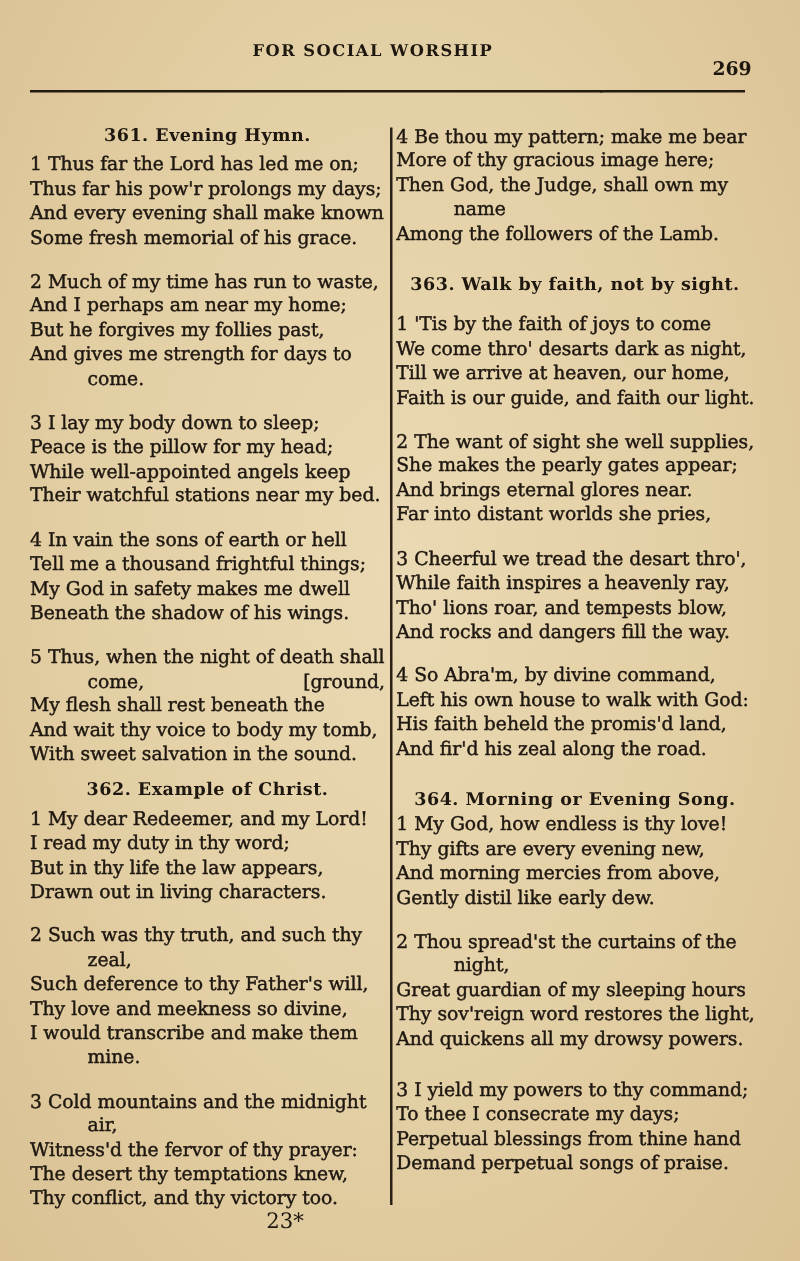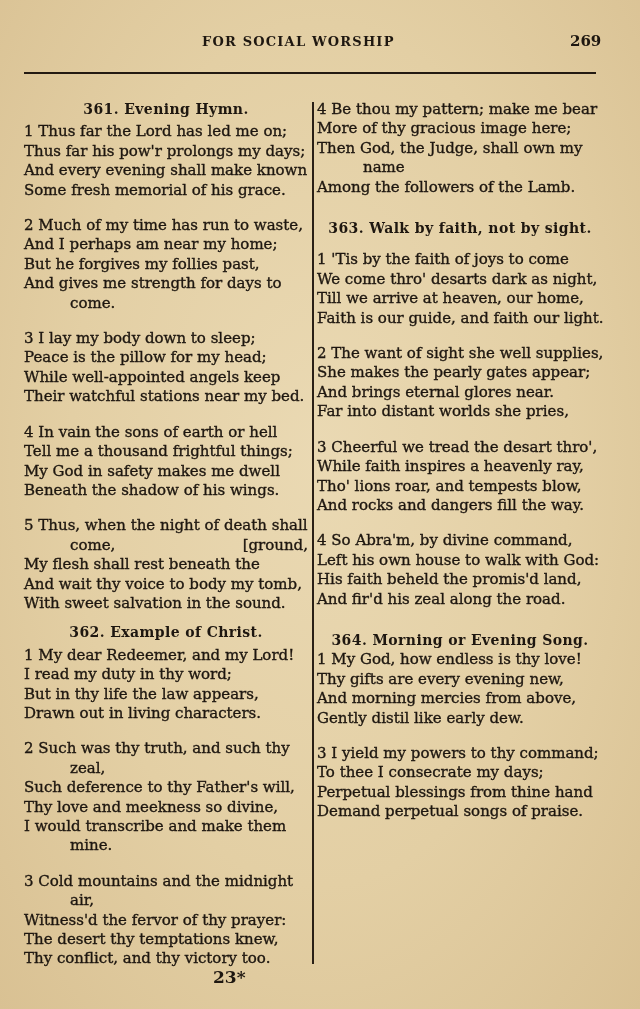--- a/index.html
+++ b/index.html
@@ -11,21 +11,21 @@
     position: relative;
   }
   .running-head {
     position: absolute; top: 30px; left: 0; width: 552px; height: 24px;
   }
   .running-title {
     position: absolute; left: 202px; top: 4px;
     font-size: 13px; font-weight: bold; letter-spacing: 1.2px;
   }
   .page-number {
-    position: absolute; left: 570px; top: 2px;
+    position: absolute; left: 570px; top: 16px;
     font-size: 15px; font-weight: bold;
   }
   .head-rule {
     position: absolute; top: 72px; left: 24px; width: 458px; height: 2px;
     background: #231a12;
   }
   .head-rule-2 {
     position: absolute; top: 72px; left: 480px; width: 116px; height: 2px;
     background: #231a12;
   }
@@ -44,21 +44,21 @@
     text-align: center; font-weight: 700; font-size: 14px;
     letter-spacing: 0.4px; margin: 0 0 3px 0;
   }
   .hymn-title.right { text-align: center; }
   .stanza { margin: 0 0 16px 0; }
   .line { display: block; white-space: nowrap; font-weight: normal; -webkit-text-stroke: 0.35px #1e1710; }
   .line.indent { padding-left: 46px; }
   .line.just { display: flex; justify-content: space-between; }
   .folio {
     position: absolute; top: 967px; left: 213px;
-    font-size: 17px; font-weight: bold;
+    font-size: 17px; font-weight: normal;
   }
 </style>
 </head>
 <body>
 
 <div class="running-head">
   <span class="running-title">FOR SOCIAL WORSHIP</span>
   <span class="page-number">269</span>
 </div>
 <div class="head-rule"></div>
@@ -172,20 +172,27 @@
   </section>
 
   <section>
     <div class="hymn-title right" style="margin-bottom:0">364. Morning or Evening Song.</div>
     <div class="stanza">
       <span class="line">1 My God, how endless is thy love!</span>
       <span class="line">Thy gifts are every evening new,</span>
       <span class="line">And morning mercies from above,</span>
       <span class="line">Gently distil like early dew.</span>
     </div>
+    <div class="stanza" style="margin-bottom:22px">
+      <span class="line">2 Thou spread'st the curtains of the</span>
+      <span class="line indent">night,</span>
+      <span class="line">Great guardian of my sleeping hours</span>
+      <span class="line">Thy sov'reign word restores the light,</span>
+      <span class="line">And quickens all my drowsy powers.</span>
+    </div>
     <div class="stanza">
       <span class="line">3 I yield my powers to thy command;</span>
       <span class="line">To thee I consecrate my days;</span>
       <span class="line">Perpetual blessings from thine hand</span>
       <span class="line">Demand perpetual songs of praise.</span>
     </div>
   </section>
 </div>
 
 <div class="folio">23*</div>

